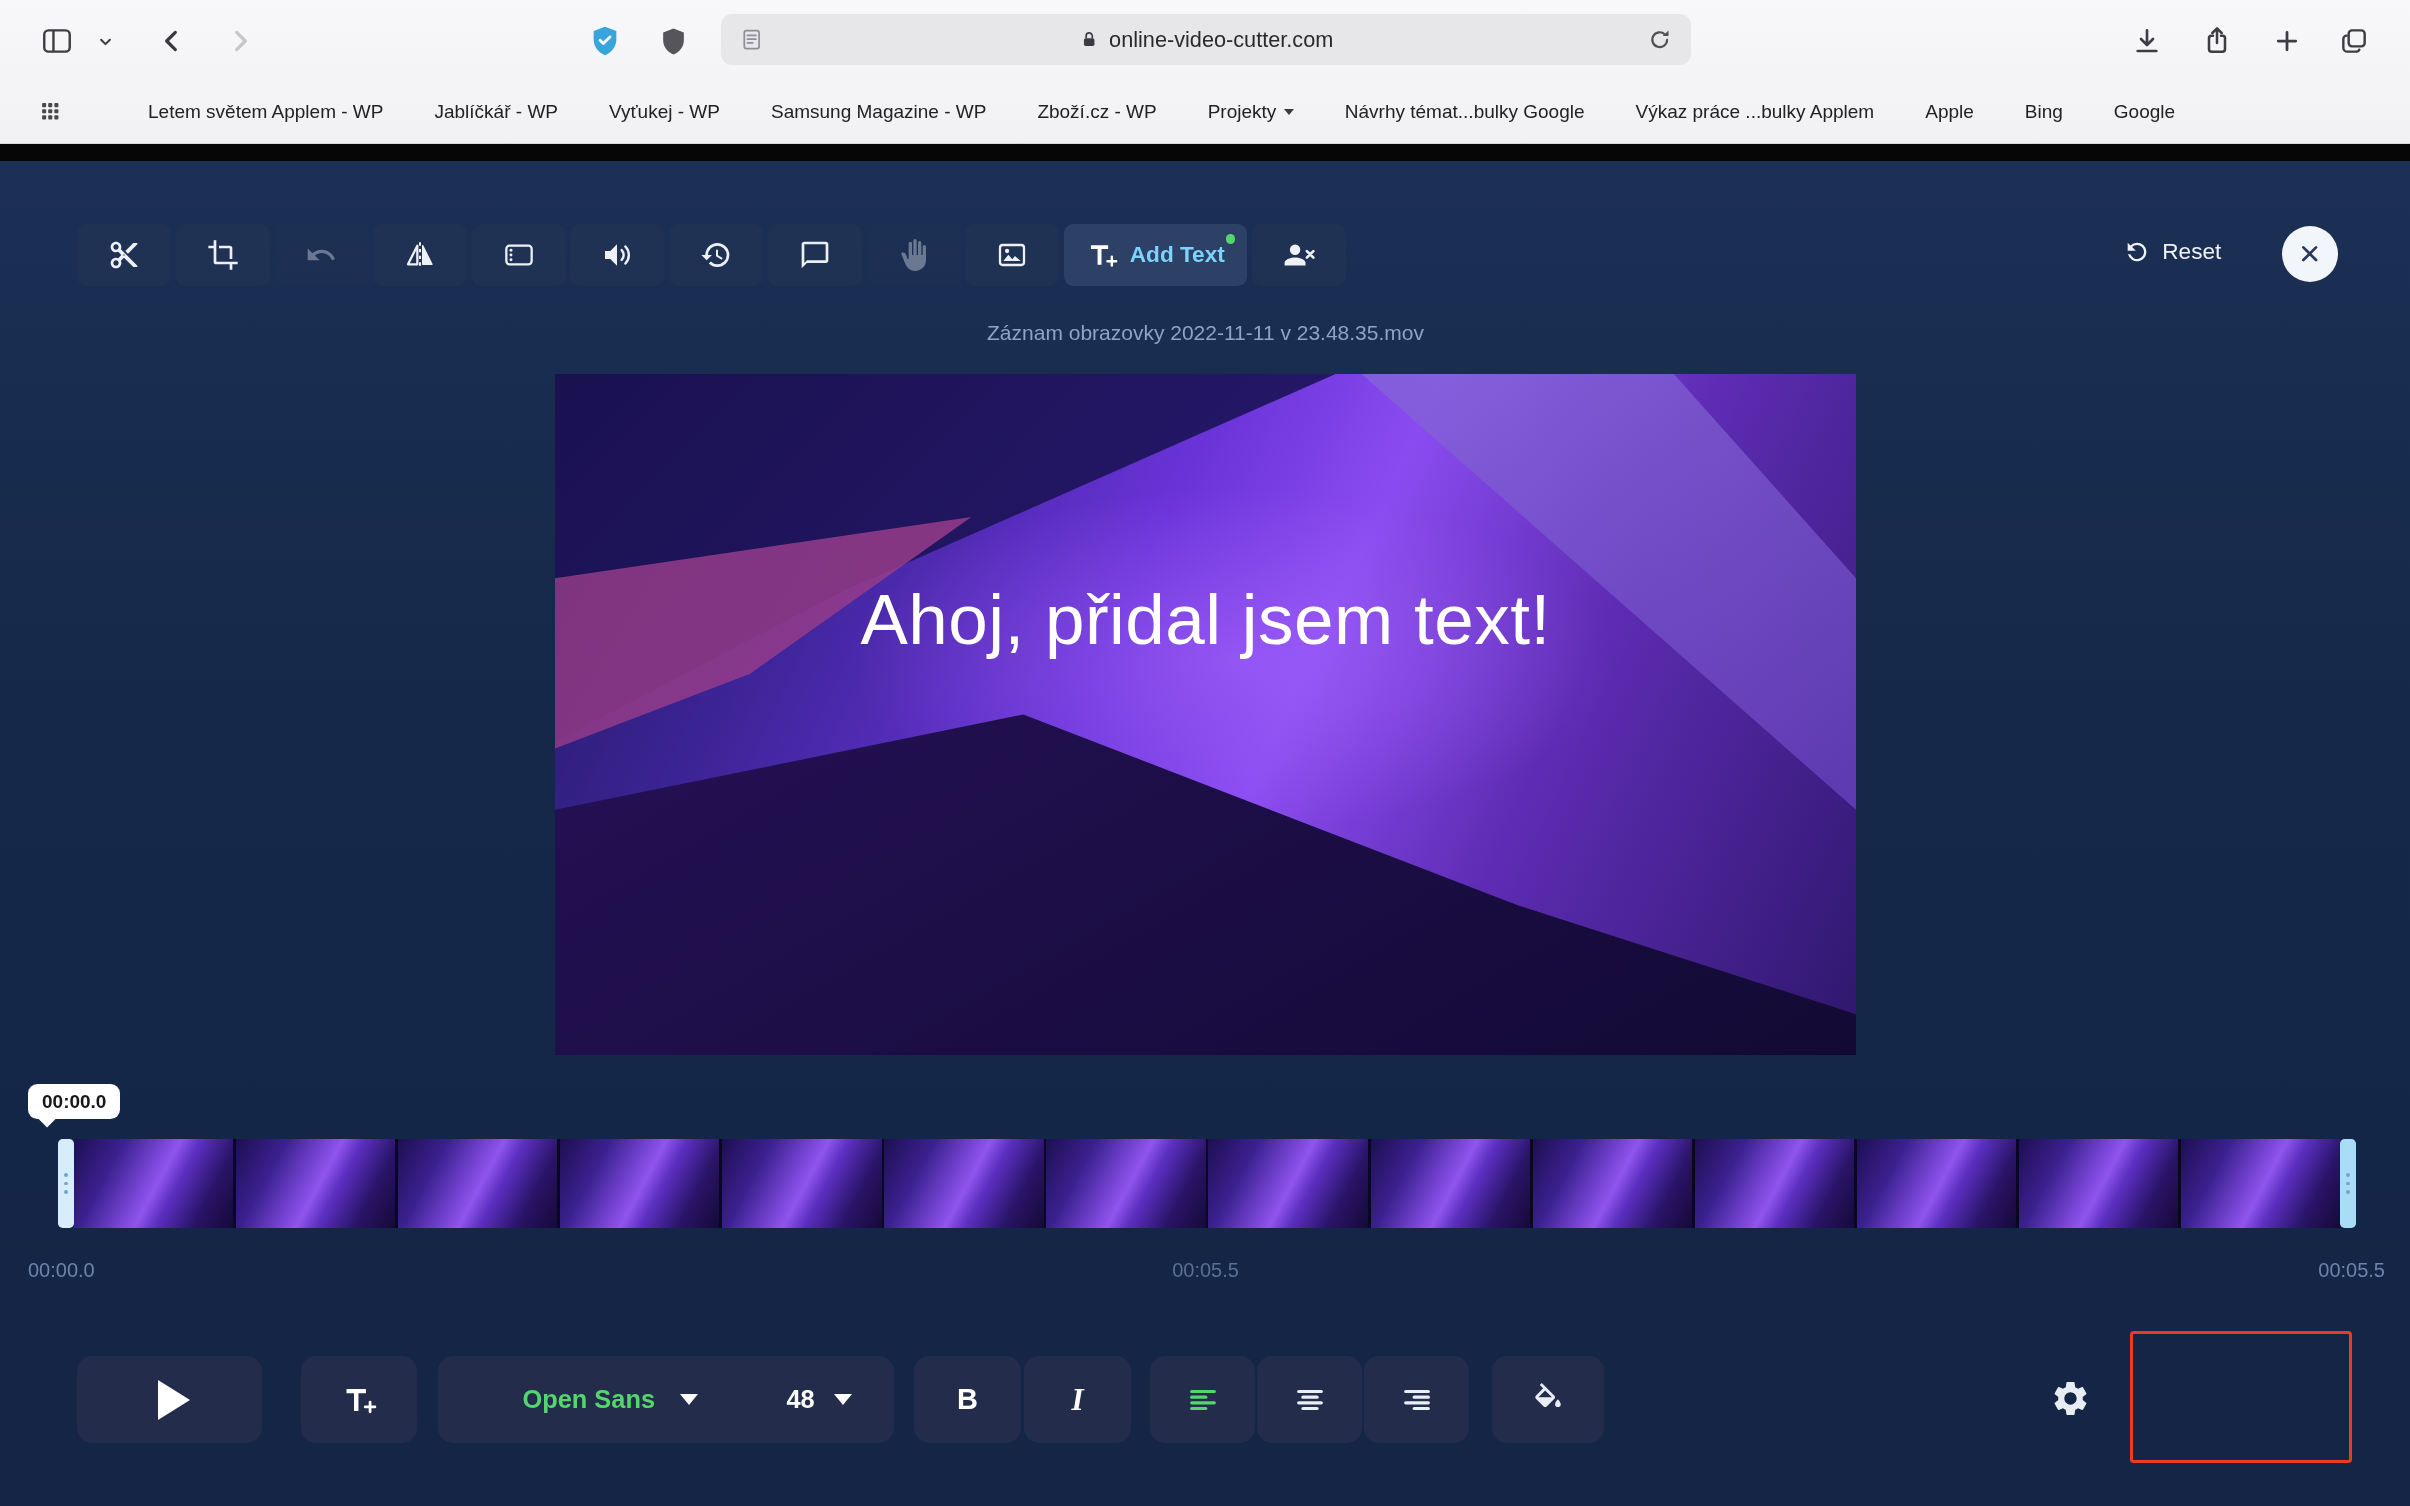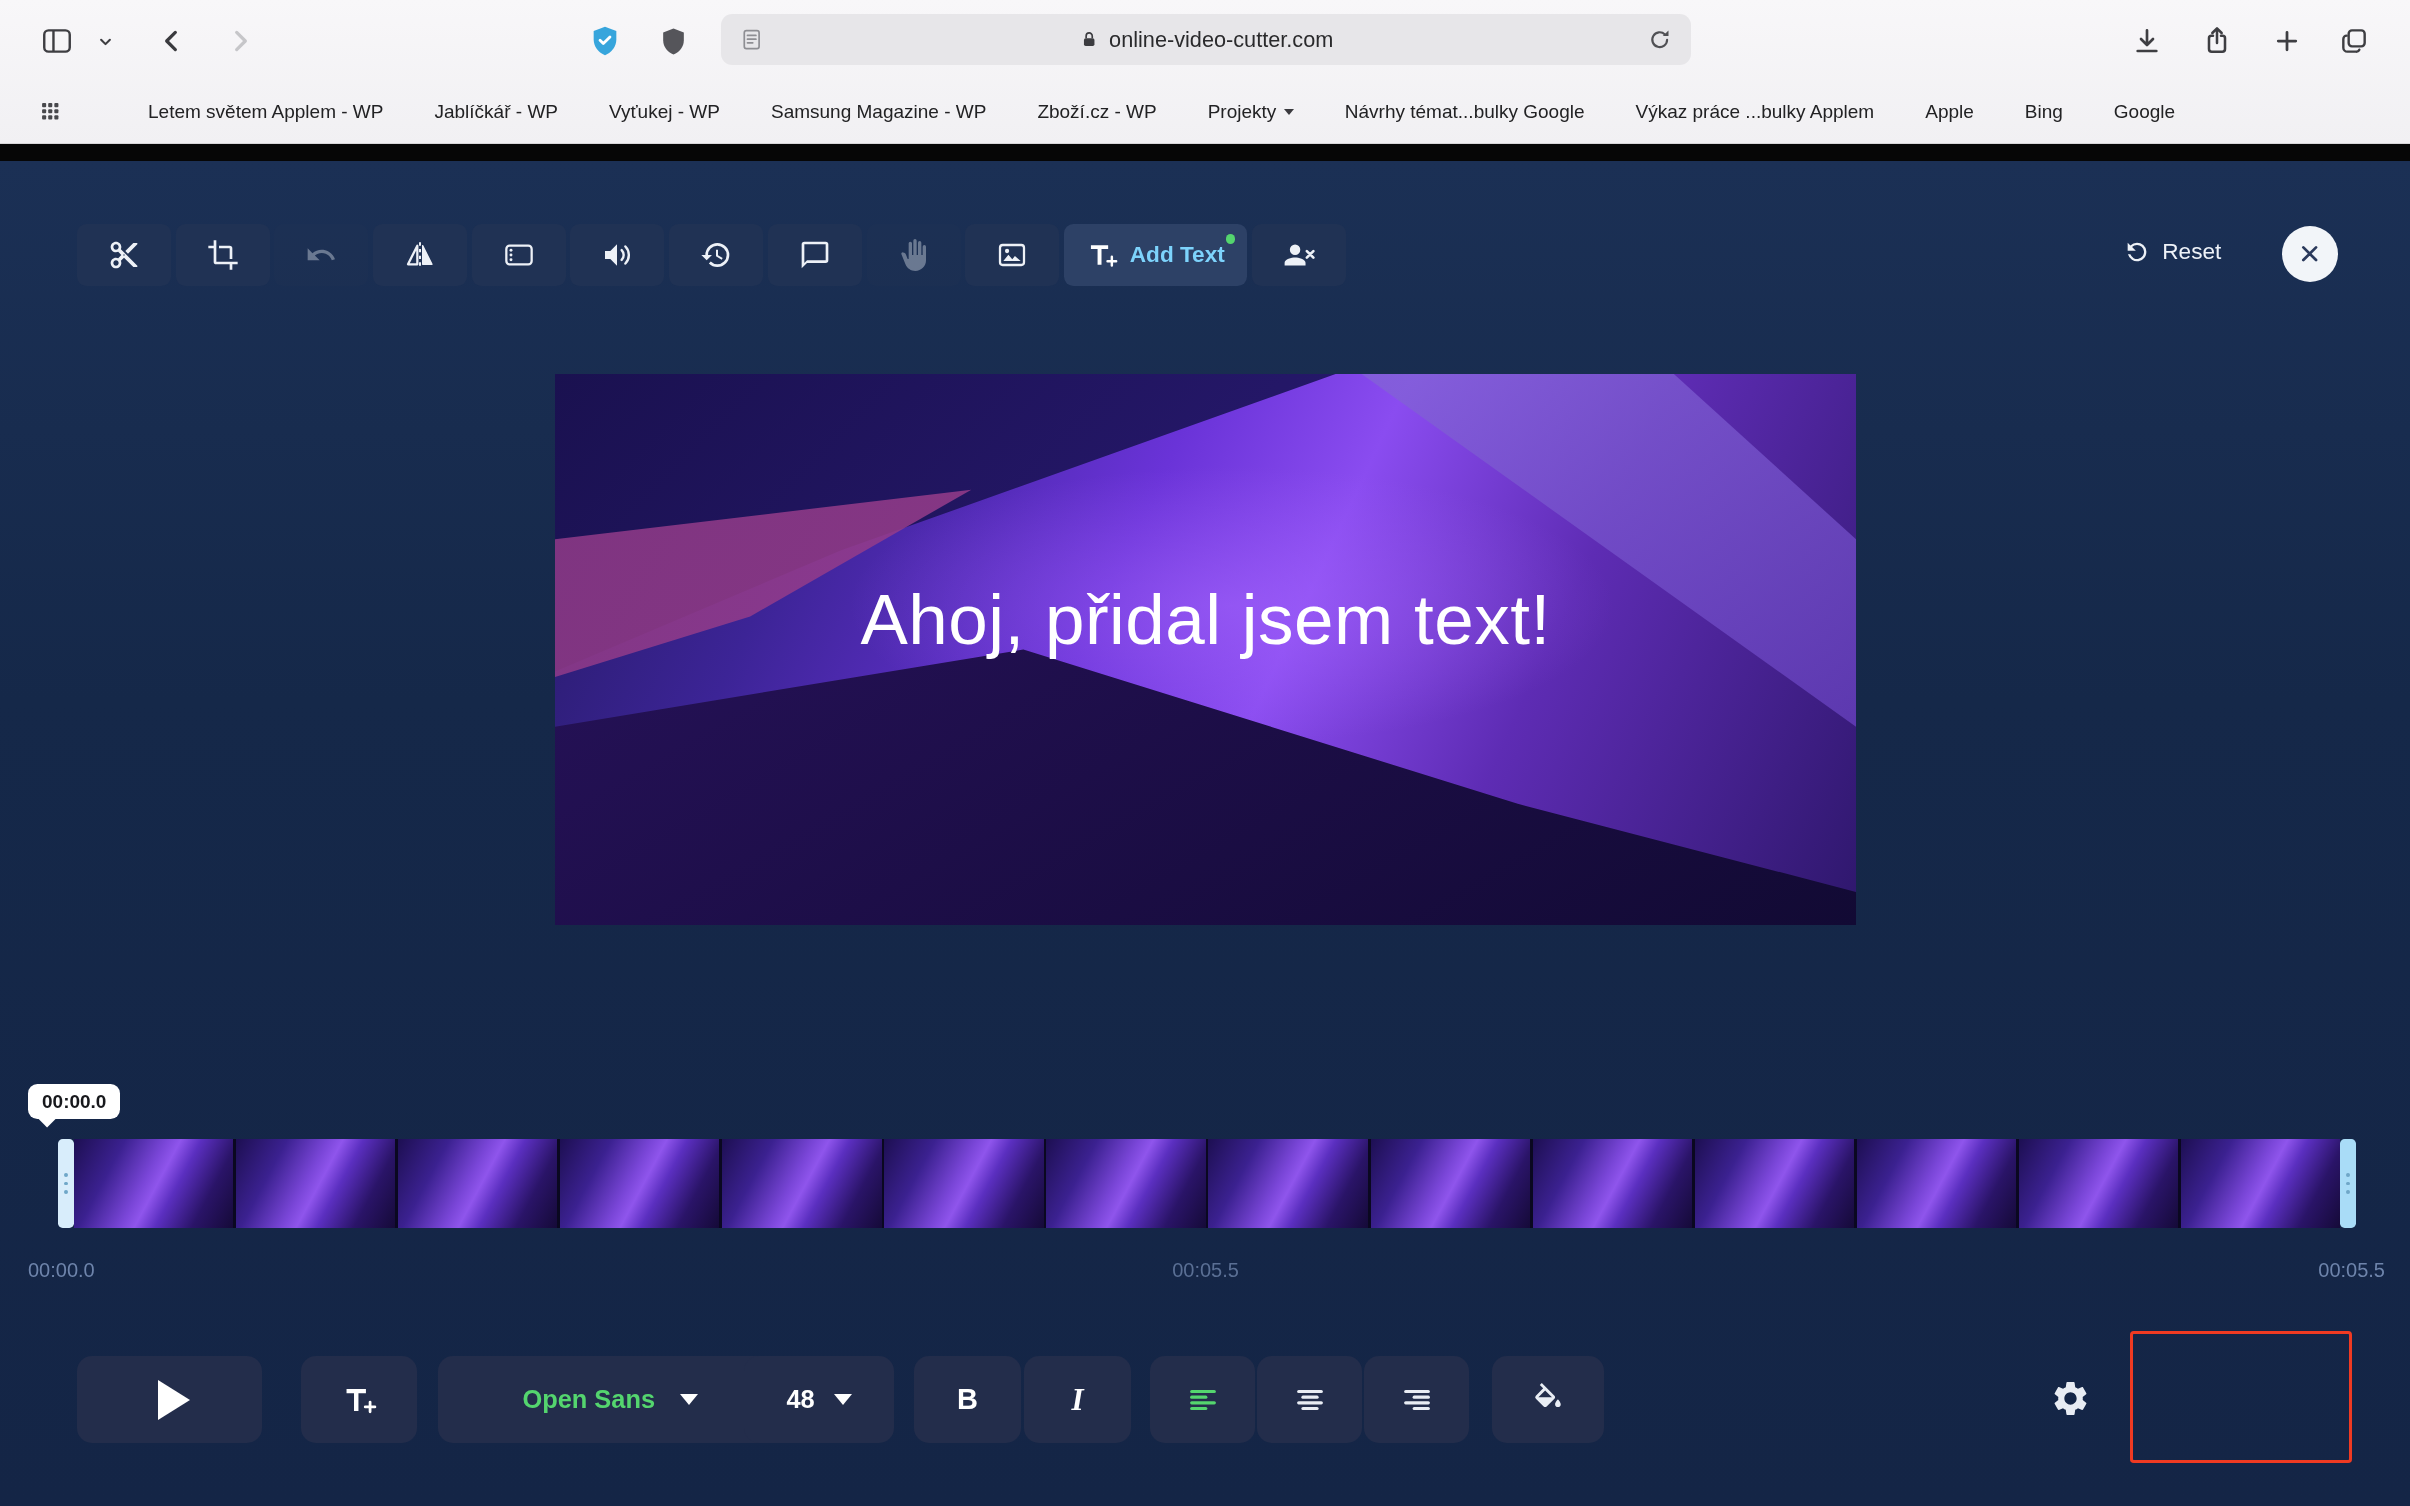--- a/index.html
+++ b/index.html
@@ -31,21 +31,21 @@
   .tb-btn.disabled { opacity:.38; }
   .tb-btn.addtext { width:auto; padding:0 22.6px; background:#2d4166; gap:11.3px; position:relative; }
   .addtext-label { color:#7dd3fc; font-size:22.6px; font-weight:700; }
   .green-dot { position:absolute; top:10.4px; right:12.2px; width:9.4px; height:9.4px; border-radius:50%; background:var(--accent-green,#54d56e); }
 
   .reset { position:absolute; left:2123px; top:77px; display:flex; align-items:center; gap:11.3px; color:#eef2f8; font-size:22.6px; background:none; border:none; cursor:pointer; }
   .close { position:absolute; left:2282px; top:65px; width:56px; height:56px; border-radius:50%; background:#f2f5f9; display:flex; align-items:center; justify-content:center; border:none; cursor:pointer; }
 
   .filename { position:absolute; top:160px; width:100%; text-align:center; color:#90a3c5; font-size:21px; }
 
-  .video { position:absolute; left:555px; top:213px; width:1301px; height:551px; overflow:hidden; }
+  .video { position:absolute; left:555px; top:213px; width:1301px; height:681px; overflow:hidden; }
   .layer { position:absolute; inset:0; }
   .v-base { background:linear-gradient(115deg,#241a63 0%,#3c2496 20%,#6a33d8 42%,#8a4cf0 55%,#5e2cb4 72%,#2e176c 100%); }
   .v-w1 { clip-path:polygon(0 0,60% 0,22% 32%,0 54%); background:linear-gradient(135deg,#1a1150,#33208a); }
   .v-w2 { clip-path:polygon(0 30%,32% 21%,15% 44%,0 55%); background:linear-gradient(120deg,#8f3a88,#a8418f); opacity:.85; }
   .v-w4 { clip-path:polygon(62% 0,86% 0,100% 30%,100% 64%); background:linear-gradient(160deg,#9277e2,#5e35b8); opacity:.75; }
   .v-w3 { clip-path:polygon(0 64%,36% 50%,74% 78%,100% 94%,100% 100%,0 100%); background:linear-gradient(150deg,#2a1360,#120a34); }
   .v-glow { background:radial-gradient(ellipse 42% 36% at 52% 42%, rgba(168,104,255,.50), rgba(168,104,255,0) 70%); }
   .video-text { position:absolute; top:205px; left:0; right:0; text-align:center; color:#fff; font-size:71px; font-weight:400; letter-spacing:0.5px; cursor:move; }
 
   .timeline { position:absolute; left:58px; top:978px; width:2298px; height:89px; }
@@ -281,20 +281,21 @@
           <path fill="#edf1f7" d="M12 4a8 8 0 1 1-7.73 10h2.08A6 6 0 1 0 12 6c-1.66 0-3.14.69-4.22 1.78L11 11H4V4l2.35 2.35A7.95 7.95 0 0 1 12 4z"></path>
         </svg>
       <span>Reset</span>
     </button>
     <button class="close">
       <svg viewBox="0 0 24 24" width="25.4" height="25.4">
           <path stroke="#2b3a5c" stroke-width="2.6" stroke-linecap="round" d="M6 6l12 12M18 6L6 18"></path>
         </svg>
     </button>
 
+    <div class="filename">Záznam obrazovky 2022-11-11 v 23.48.35.mov</div>
 
     <div class="video">
       <div class="layer v-base"></div>
       <div class="layer v-w1"></div>
       <div class="layer v-w2"></div>
       <div class="layer v-w4"></div>
       <div class="layer v-glow"></div>
       <div class="layer v-w3"></div>
       <div class="video-text">Ahoj, přidal jsem text!</div>
     </div>

